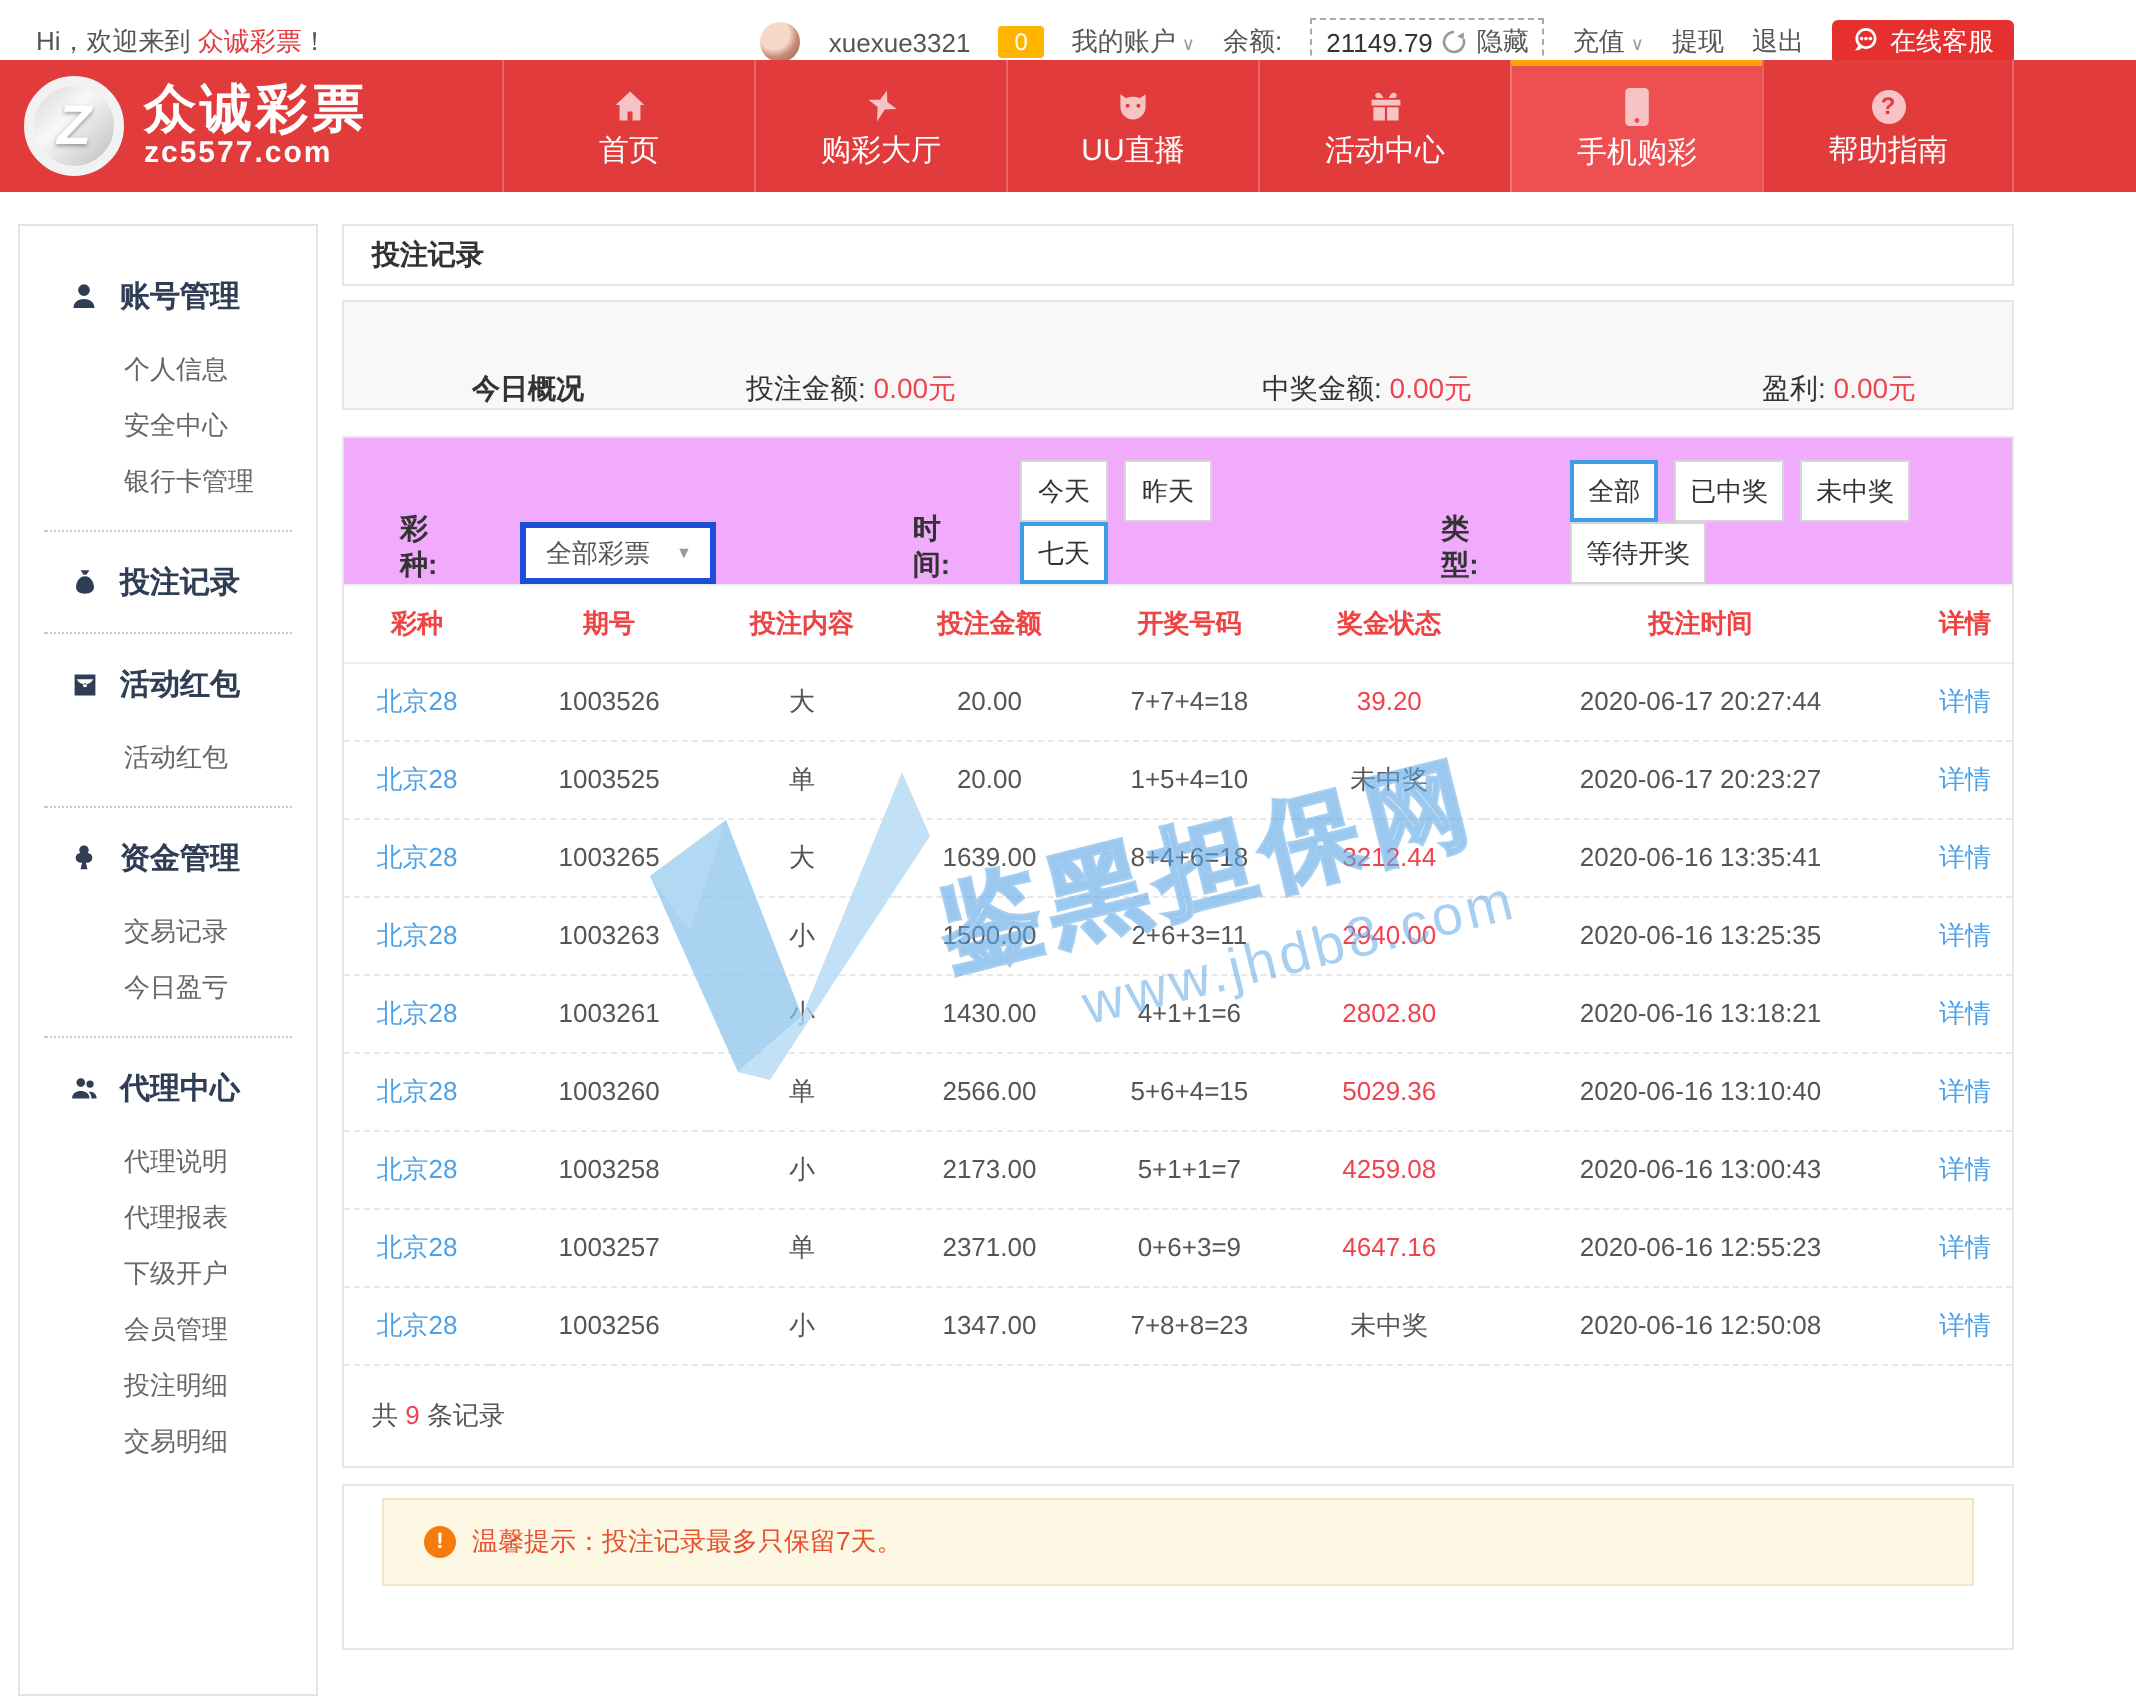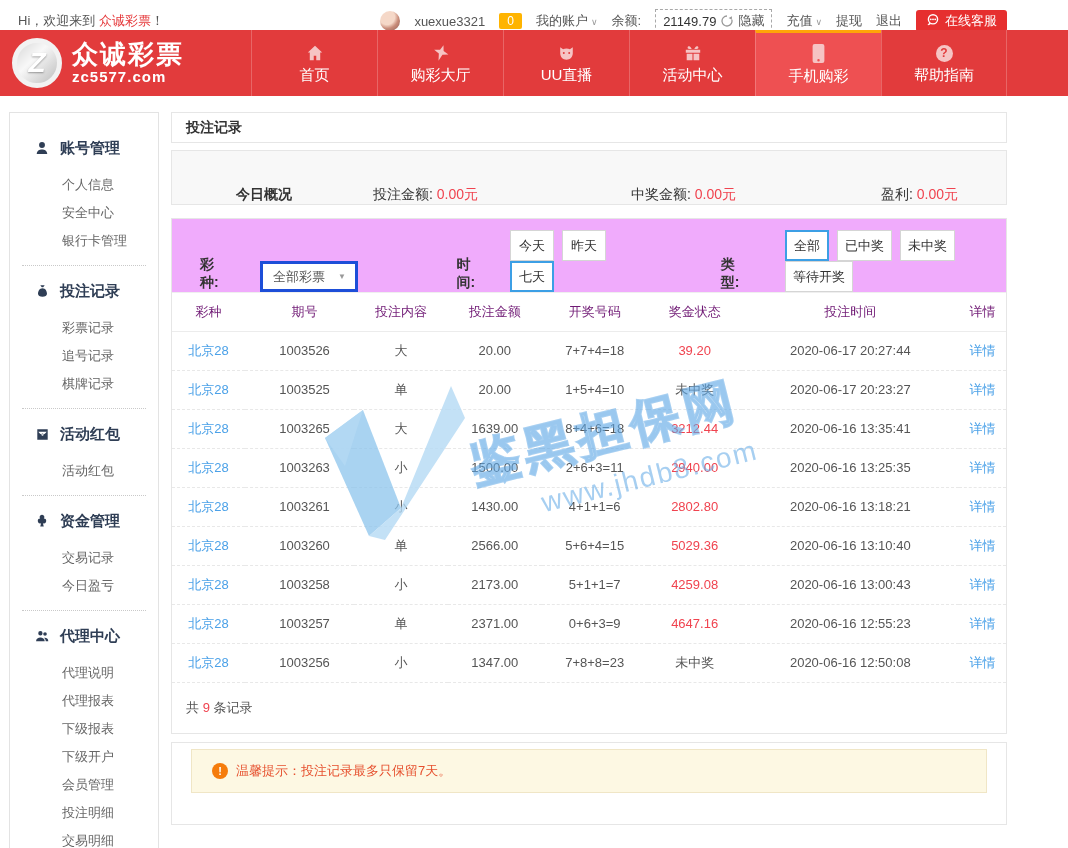--- a/index.html
+++ b/index.html
@@ -72,21 +72,21 @@
               display:flex; align-items:center; justify-content:center; gap:10px; color:#555;
               font-size:13px; cursor:pointer; }
   .f-select .caret { font-size:8px; }
   .f-btn { min-width:44px; height:31px; padding:0 7px; background:#fff; border:1px solid #d5d5d5;
            color:#333; font-size:13px; margin-left:8px; cursor:pointer;
            display:inline-flex; align-items:center; justify-content:center; }
   .f-btn.selected { border:2px solid #3c9fe5; }
   .ml62 { margin-left:62px;padding-left:12px; } .ml74 { margin-left:54px; }
 
   table.records { width:100%; border-collapse:collapse; font-size:13px; }
-  table.records th { font-weight:normal; color:#701a75; height:38px; border-bottom:1px solid #ececec; }
+  table.records th { font-weight:bold; color:#ef4444; height:38px; border-bottom:1px solid #ececec; }
   table.records td { height:39px; color:#555; border-bottom:1px dashed #e8e8e8; text-align:center; }
   table.records th { text-align:center; }
   th.c-issue, td.c-issue { text-align:left; padding-left:10px; }
   td.c-lottery a, td.c-detail a { color:#4ba1e8; text-decoration:none; cursor:pointer; }
   td.c-status.win { color:#f0434f; }
   .count-row { padding:16px 0 0 14px; font-size:13px; color:#555; height:50px; }
   .count-row .cnt { color:#f0434f; }
 
   .notice-box { height:83px; padding:6px 19px; }
   .notice { height:44px; background:#fdf8e3; border:1px solid #f0e6c6; display:flex;
@@ -225,25 +225,20 @@
         </div>
         <div class="sb-divider"></div>
         <div class="sb-header">
           <span class="sb-icon">
             <svg width="13" height="14" viewBox="0 0 20 20" fill="currentColor">
               <path d="M6.6 1h6.8l-2.3 3.4H8.9zM10 5.6c4.6 0 6.9 4.6 6.9 8.7 0 2.9-2.9 4.7-6.9 4.7s-6.9-1.8-6.9-4.7c0-4.1 2.3-8.7 6.9-8.7z"></path>
             </svg>
           </span>
           <span>投注记录</span>
         </div>
-        <div class="sb-sub">
-          <div class="sb-item">彩票记录</div>
-          <div class="sb-item">追号记录</div>
-          <div class="sb-item">棋牌记录</div>
-        </div>
         <div class="sb-divider"></div>
         <div class="sb-header">
           <span class="sb-icon">
             <svg width="13" height="13" viewBox="0 0 20 20" fill="currentColor">
               <path d="M2 2h16v16H2zm8 7.6C12.6 9.6 15 8 16.4 5.6H3.6C5 8 7.4 9.6 10 9.6zm0 2.2a1.6 1.6 0 100-3.2 1.6 1.6 0 000 3.2z" fill-rule="evenodd"></path>
             </svg>
           </span>
           <span>活动红包</span>
         </div>
         <div class="sb-sub">
@@ -267,21 +262,20 @@
           <span class="sb-icon">
             <svg width="15" height="14" viewBox="0 0 20 20" fill="currentColor">
               <path d="M7 9.2a3.1 3.1 0 100-6.2 3.1 3.1 0 000 6.2zm6.6.6a2.6 2.6 0 100-5.2 2.6 2.6 0 000 5.2zM.8 17.5c0-3.7 3.1-5.3 6.2-5.3s6.2 1.6 6.2 5.3zm13.8 0c0-2.4-.9-4-2.3-4.8 2.5-.4 6 .6 6 4.8z"></path>
             </svg>
           </span>
           <span>代理中心</span>
         </div>
         <div class="sb-sub">
           <div class="sb-item">代理说明</div>
           <div class="sb-item">代理报表</div>
-          <div class="sb-item">下级报表</div>
           <div class="sb-item">下级开户</div>
           <div class="sb-item">会员管理</div>
           <div class="sb-item">投注明细</div>
           <div class="sb-item">交易明细</div>
         </div>
       </aside>
 
     <div class="main">
 
       <div class="box title-box">投注记录</div>

